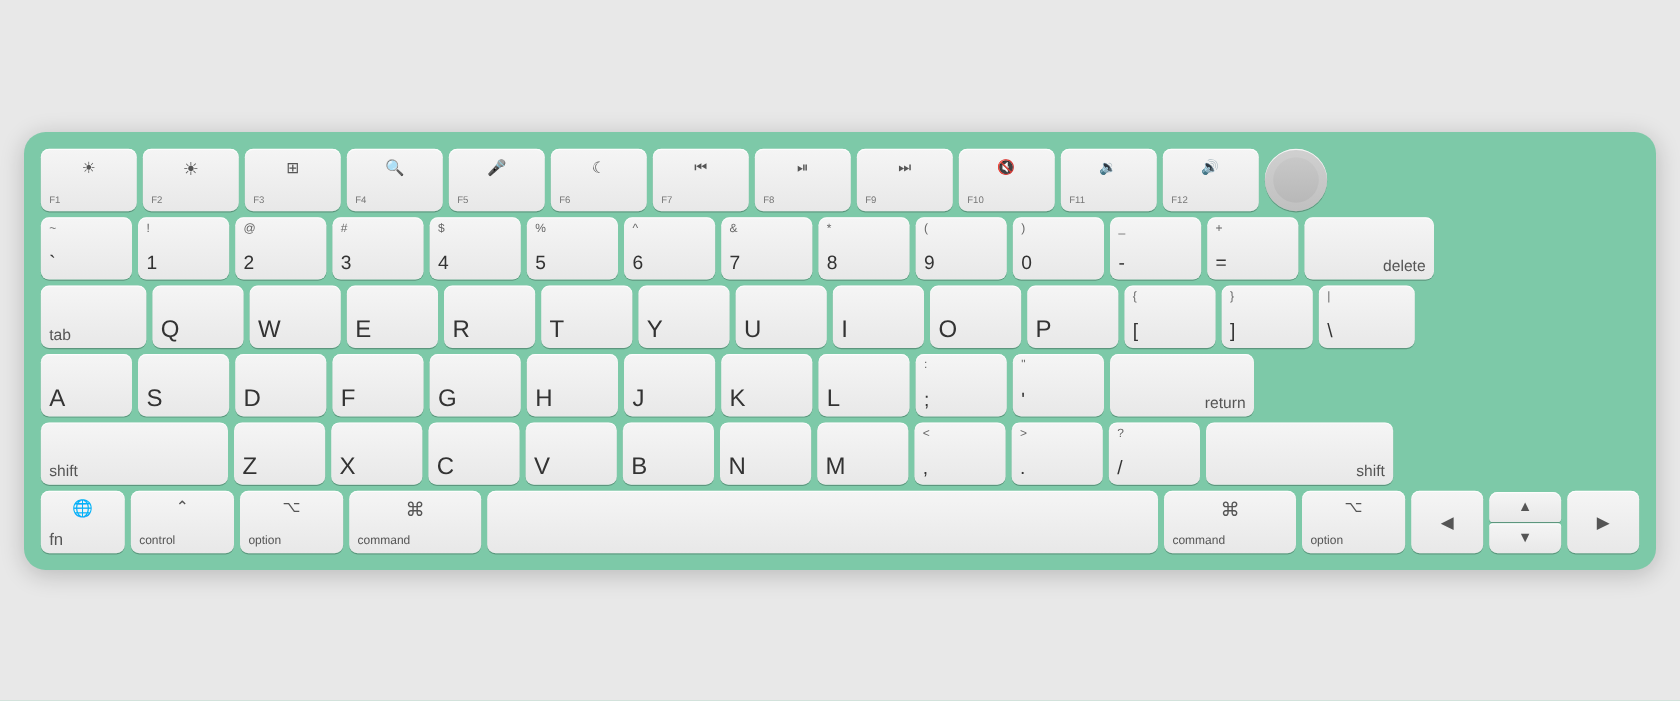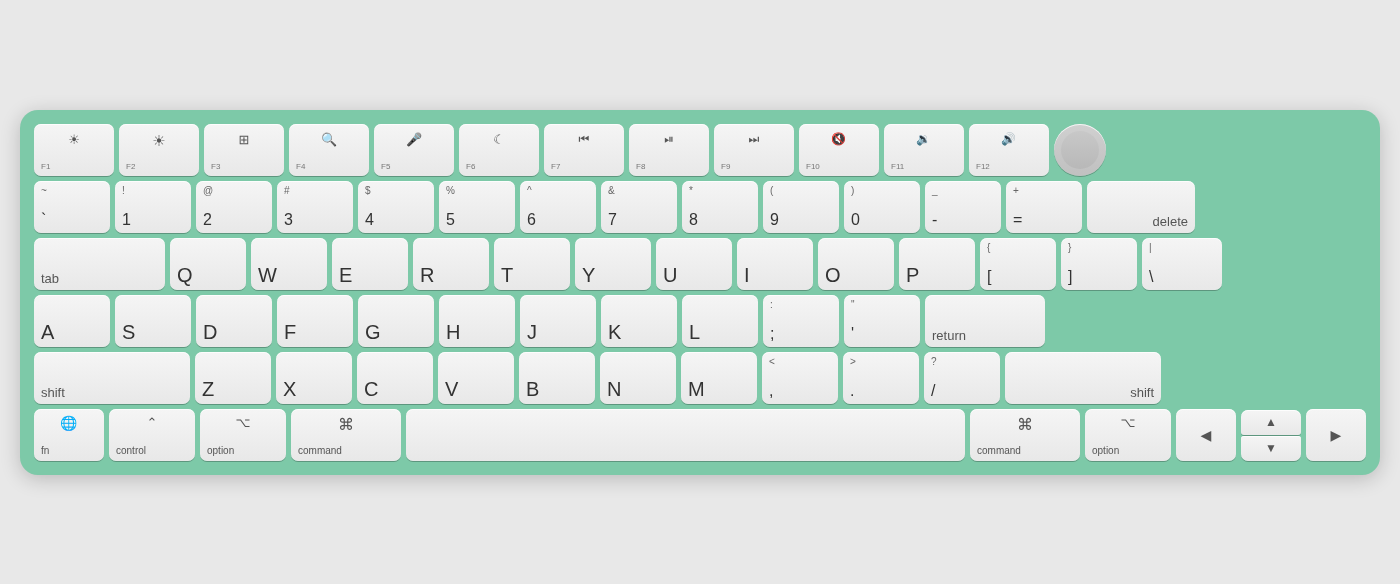--- a/index.html
+++ b/index.html
@@ -92,24 +92,24 @@
       height: 38px;
       border-radius: 50%;
       background: linear-gradient(180deg, #c8c8c8 0%, #b8b8b8 100%);
       display: flex;
       justify-content: center;
       align-items: center;
     }
 
     .key-standard { width: 76px; }
     .key-delete { width: 108px; justify-content: flex-end; align-items: flex-end; }
-    .key-tab { width: 131px; }
+    .key-tab { width: 88px; }
     .key-backslash { width: 80px; }
     .key-caps { width: 120px; }
-    .key-return { width: 120px; justify-content: flex-end; }
+    .key-return { width: 120px; justify-content: flex-end; align-items: flex-end; }
     .key-shift-l { width: 156px; }
     .key-shift-r { width: 156px; justify-content: flex-end; align-items: flex-end; }
     .key-fn { width: 70px; }
     .key-control { width: 86px; }
     .key-option { width: 86px; }
     .key-command-l { width: 110px; }
     .key-space { flex: 1; }
     .key-command-r { width: 110px; }
     .key-option-r { width: 86px; }
     .key-arrow-right { width: 60px; min-height: 52px; }
@@ -386,21 +386,21 @@
     </div>
     <div class="key key-shift-r">
       <span class="main-label" style="font-size:13px;color:#555;">shift</span>
     </div>
   </div>
 
   <div class="key-row" style="align-items:flex-end;">
 
     <div class="key key-fn" style="min-height:52px;">
       <span style="position:absolute;top:6px;left:50%;transform:translateX(-50%);font-size:14px;color:#555;">🌐</span>
-      <span class="main-label" style="font-size:10px;color:#555;text-align:right;">fn</span>
+      <span class="main-label" style="font-size:14px;color:#555;text-align:right;">fn</span>
     </div>
 
     <div class="key key-control" style="min-height:52px;">
       <span style="position:absolute;top:6px;left:50%;transform:translateX(-50%);font-size:13px;color:#555;">⌃</span>
       <span class="main-label" style="font-size:10px;color:#555;">control</span>
     </div>
 
     <div class="key key-option" style="min-height:52px;">
       <span style="position:absolute;top:6px;left:50%;transform:translateX(-50%);font-size:13px;color:#555;">⌥</span>
       <span class="main-label" style="font-size:10px;color:#555;">option</span>

